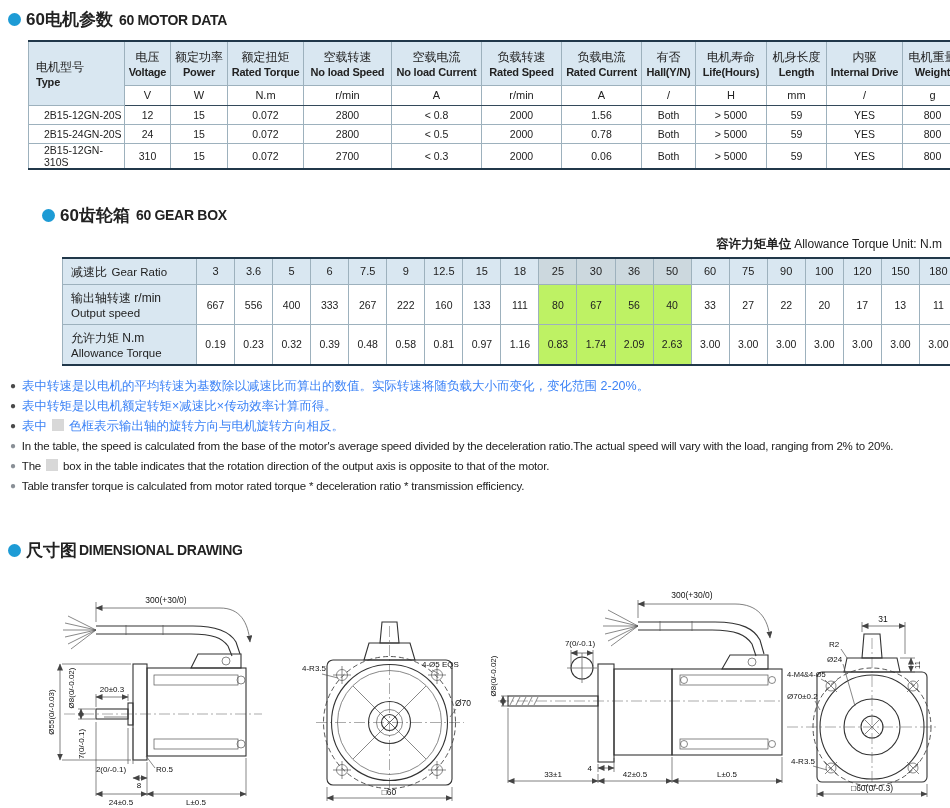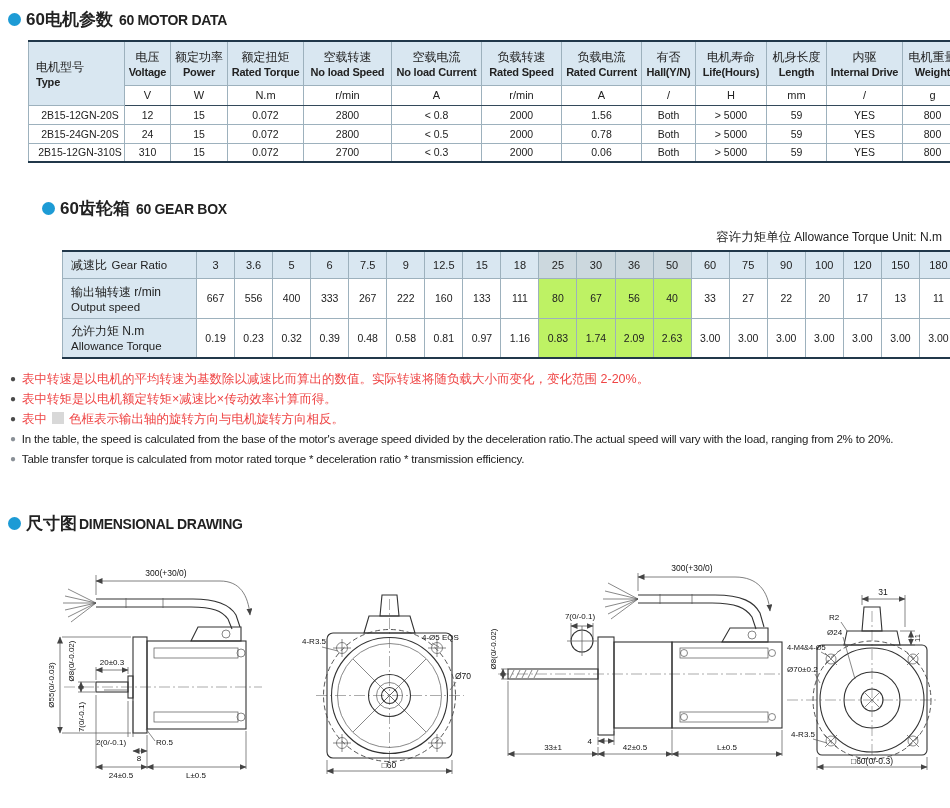--- a/index.html
+++ b/index.html
@@ -17,40 +17,40 @@
   
   table { border-collapse:collapse; table-layout:fixed; width:934px;margin-left:20px; }
   #motor-table { border-top:2.5px solid #21384a; border-bottom:2.5px solid #21384a; }
   #motor-table th, #motor-table td { border:1px solid #9db1bd; text-align:center; vertical-align:middle; }
   #motor-table thead th { background:#d9e7f1; font-weight:normal; height:44px; padding:2px 1px; }
   #motor-table thead th .cnl { font-size:12px; }
   #motor-table thead th .enl { font-size:11px; font-weight:700; letter-spacing:-0.2px; }
   #motor-table thead th:first-child { text-align:left; padding-left:7px; }
   #motor-table tr.units td { height:20px; font-size:11px; border-bottom:1.8px solid #33495a; }
   #motor-table tr.mrow td { height:19px; font-size:10.5px; }
-  #motor-table tr.mrow td:first-child { text-align:center; padding-left:7px; }
+  #motor-table tr.mrow td:first-child { text-align:left; padding-left:15px; }
   #gear-wrap { margin-top:34px;padding-left:34px; }
   .unit-note { text-align:right; font-size:12px; margin:2px 0 4px 0; }
-  .unit-note .cn { font-weight:400; font-size:12.5px; margin-right:3px; }
+  .unit-note .cn { font-weight:700; font-size:12.5px; margin-right:3px; }
   #gear-table { border-top:2.5px solid #21384a; border-bottom:2.5px solid #21384a;border-radius:7px; }
   #gear-table th, #gear-table td { border:1px solid #9db1bd; text-align:center; vertical-align:middle; }
   #gear-table th { background:#d9e7f1; font-weight:normal; text-align:left; padding-left:8px; }
   #gear-table col.lbl { width:134px; }
   #gear-table .cnl { font-size:12px; }
   #gear-table .enl { font-size:11.5px; }
   #gear-table tr.ratio { height:27px; }
   #gear-table tr.ratio td { background:#d9e7f1; font-size:11px; }
   #gear-table tr.vals { height:40px; }
   #gear-table tr.vals td { font-size:10.5px; }
   #gear-table tr.ratio td:nth-child(n+11):nth-child(-n+14) { background:#ccd8de; }
   #gear-table tr.vals td:nth-child(n+11):nth-child(-n+14) { background:#bef264; }
   
   .notes { margin-top:12px; }
   .note { margin:0 0 3px 2px; line-height:17px; }
-  .note.cn { font-size:12.5px; color:#ef4444; }
+  .note.cn { font-size:12.5px; color:#3b82f6; }
   .note.en { font-size:11.5px; color:#222; letter-spacing:-0.2px; }
   .note::before { content:"●"; font-size:10px; margin-right:6px; position:relative; top:-1px; }
   .note.cn::before { color:#4a4a4a; }
   .note.en::before { color:#8a9097; }
   .swatch { display:inline-block; width:12px; height:12px; background:#d8d8d8; margin:0 5px -1px 5px; }
   
   #dim-title { margin-top:44px; }
   #dim-title .en { margin-left:2px;text-align:right; }
   .drawings { display:flex; align-items:flex-start; justify-content:space-between; margin-top:14px; width:934px; }
   svg .ol { fill:none; stroke:#333; stroke-width:1.1; }
@@ -300,20 +300,21 @@
         </tr>
   </tbody>
     </table>
 </div>
 
 <div class="notes">
   <div class="note cn"><span>表中转速是以电机的平均转速为基数除以减速比而算出的数值。实际转速将随负载大小而变化，变化范围 2-20%。</span></div>
   <div class="note cn"><span>表中转矩是以电机额定转矩×减速比×传动效率计算而得。</span></div>
   <div class="note cn"><span>表中</span><span class="swatch"></span><span>色框表示输出轴的旋转方向与电机旋转方向相反。</span></div>
   <div class="note en"><span>In the table, the speed is calculated from the base of the motor's average speed  divided by the deceleration ratio.The actual speed will vary with the load, ranging from 2% to 20%.</span></div>
+  <div class="note en"><span>The</span><span class="swatch"></span><span>box in the table indicates that the rotation direction of the output axis is opposite to that of the motor.</span></div>
   <div class="note en"><span>Table transfer torque is calculated from motor rated torque * deceleration ratio * transmission efficiency.</span></div>
 </div>
 
 <h2 class="sec-title" id="dim-title">
   <span class="dot"></span>
   <span class="cn">尺寸图</span>
   <span class="en">DIMENSIONAL DRAWING</span>
 </h2>
 
 <div class="drawings">

